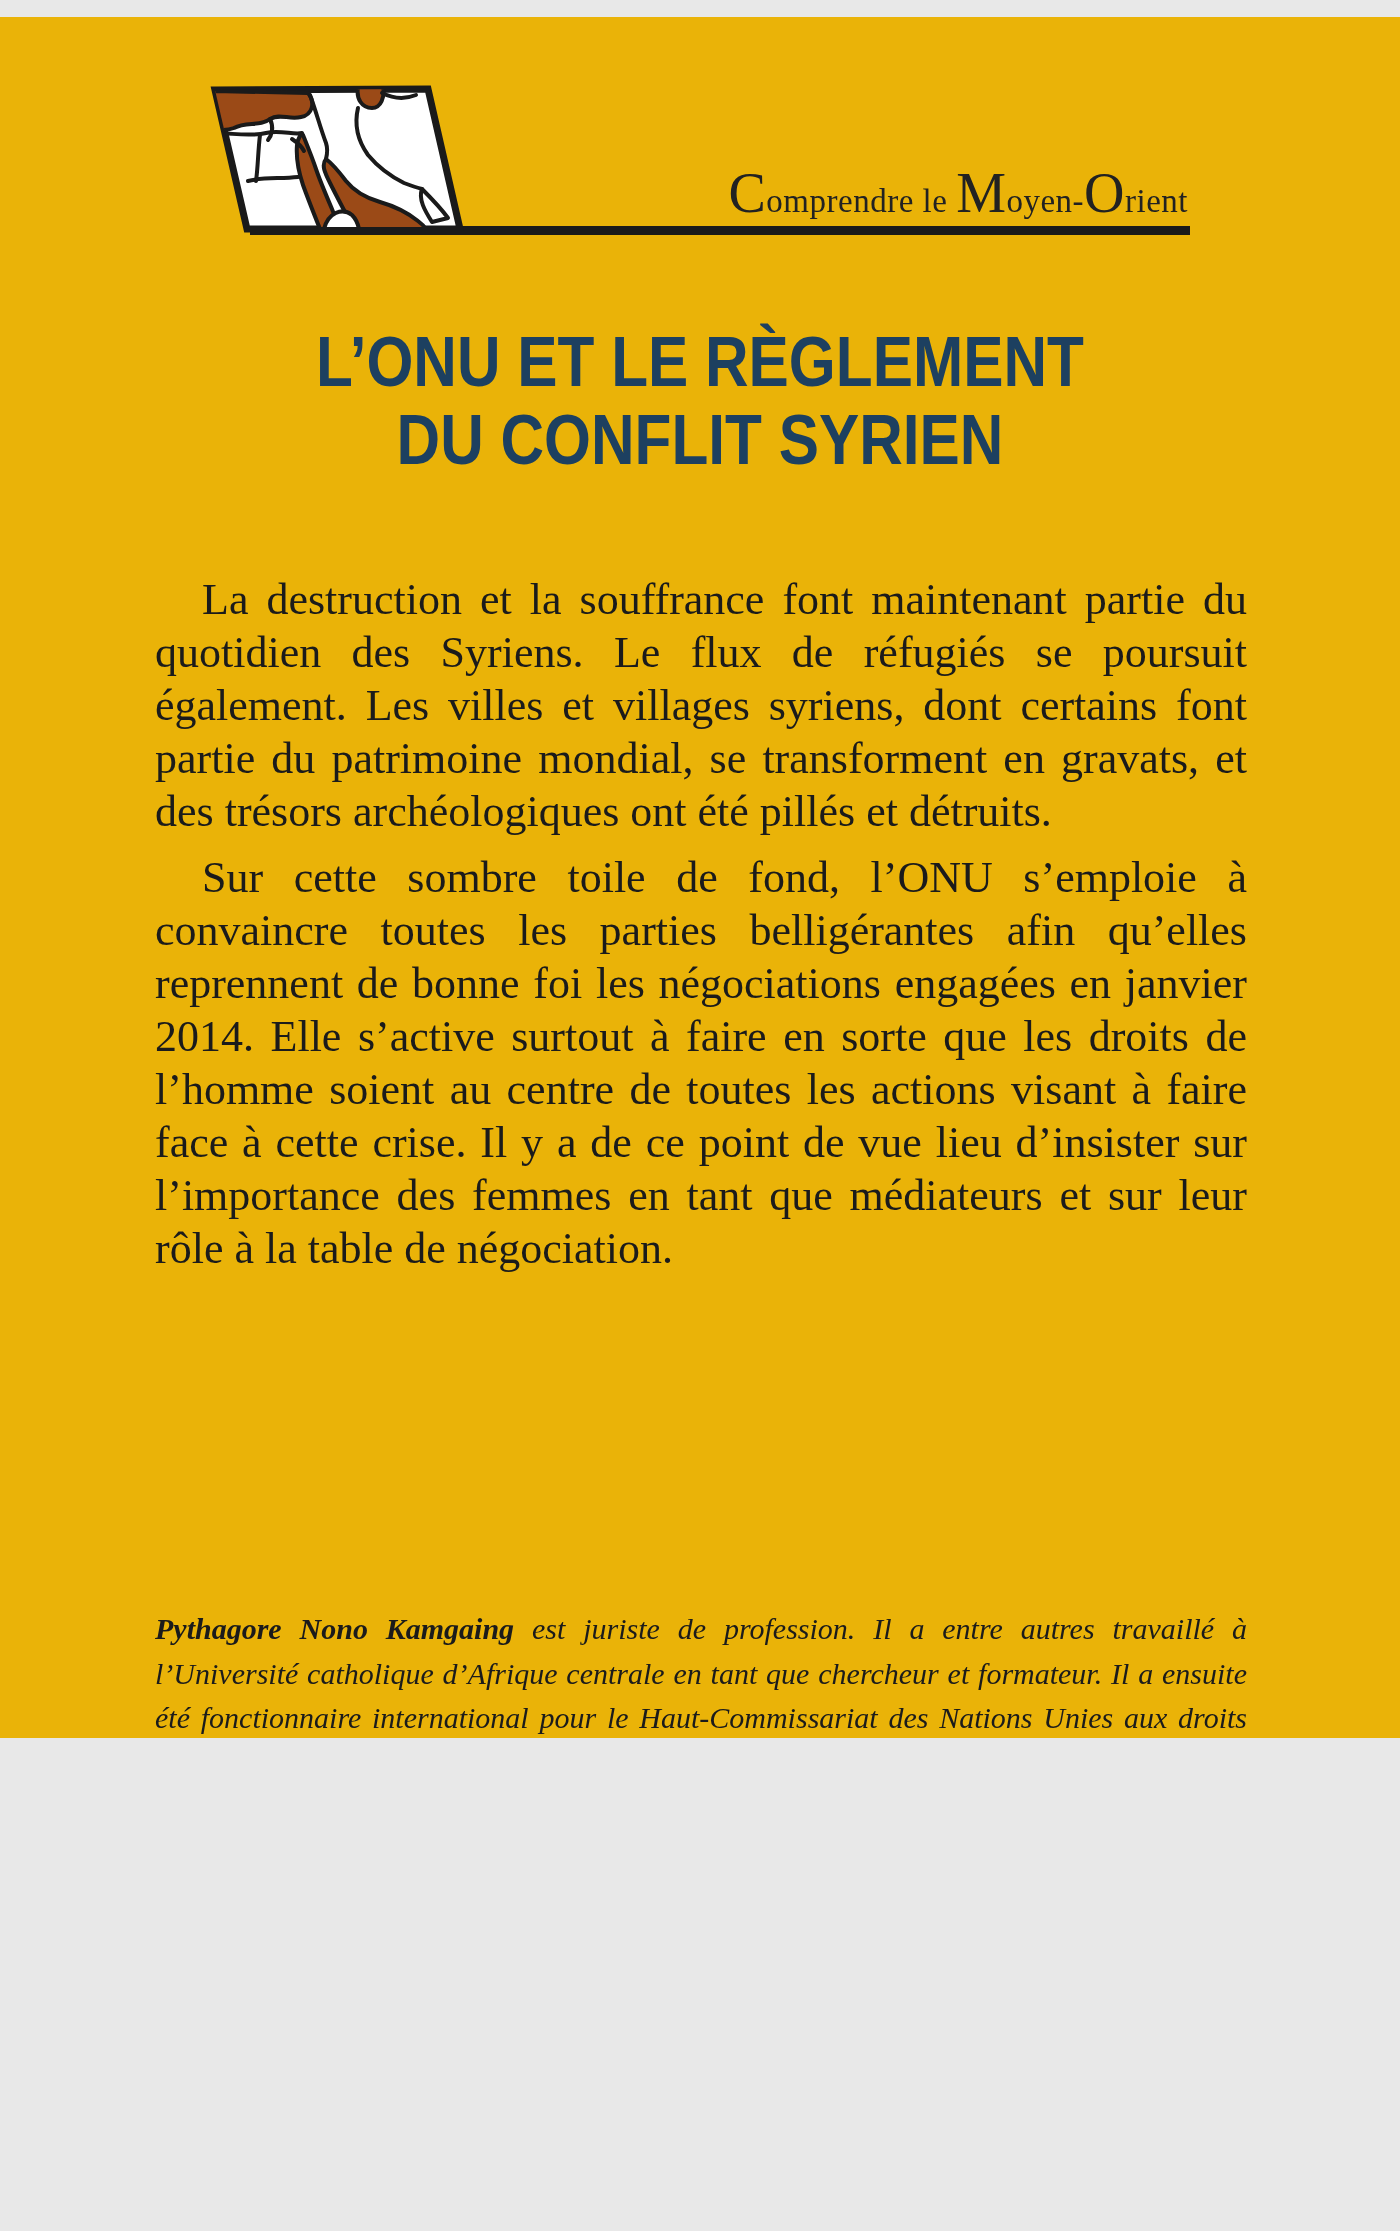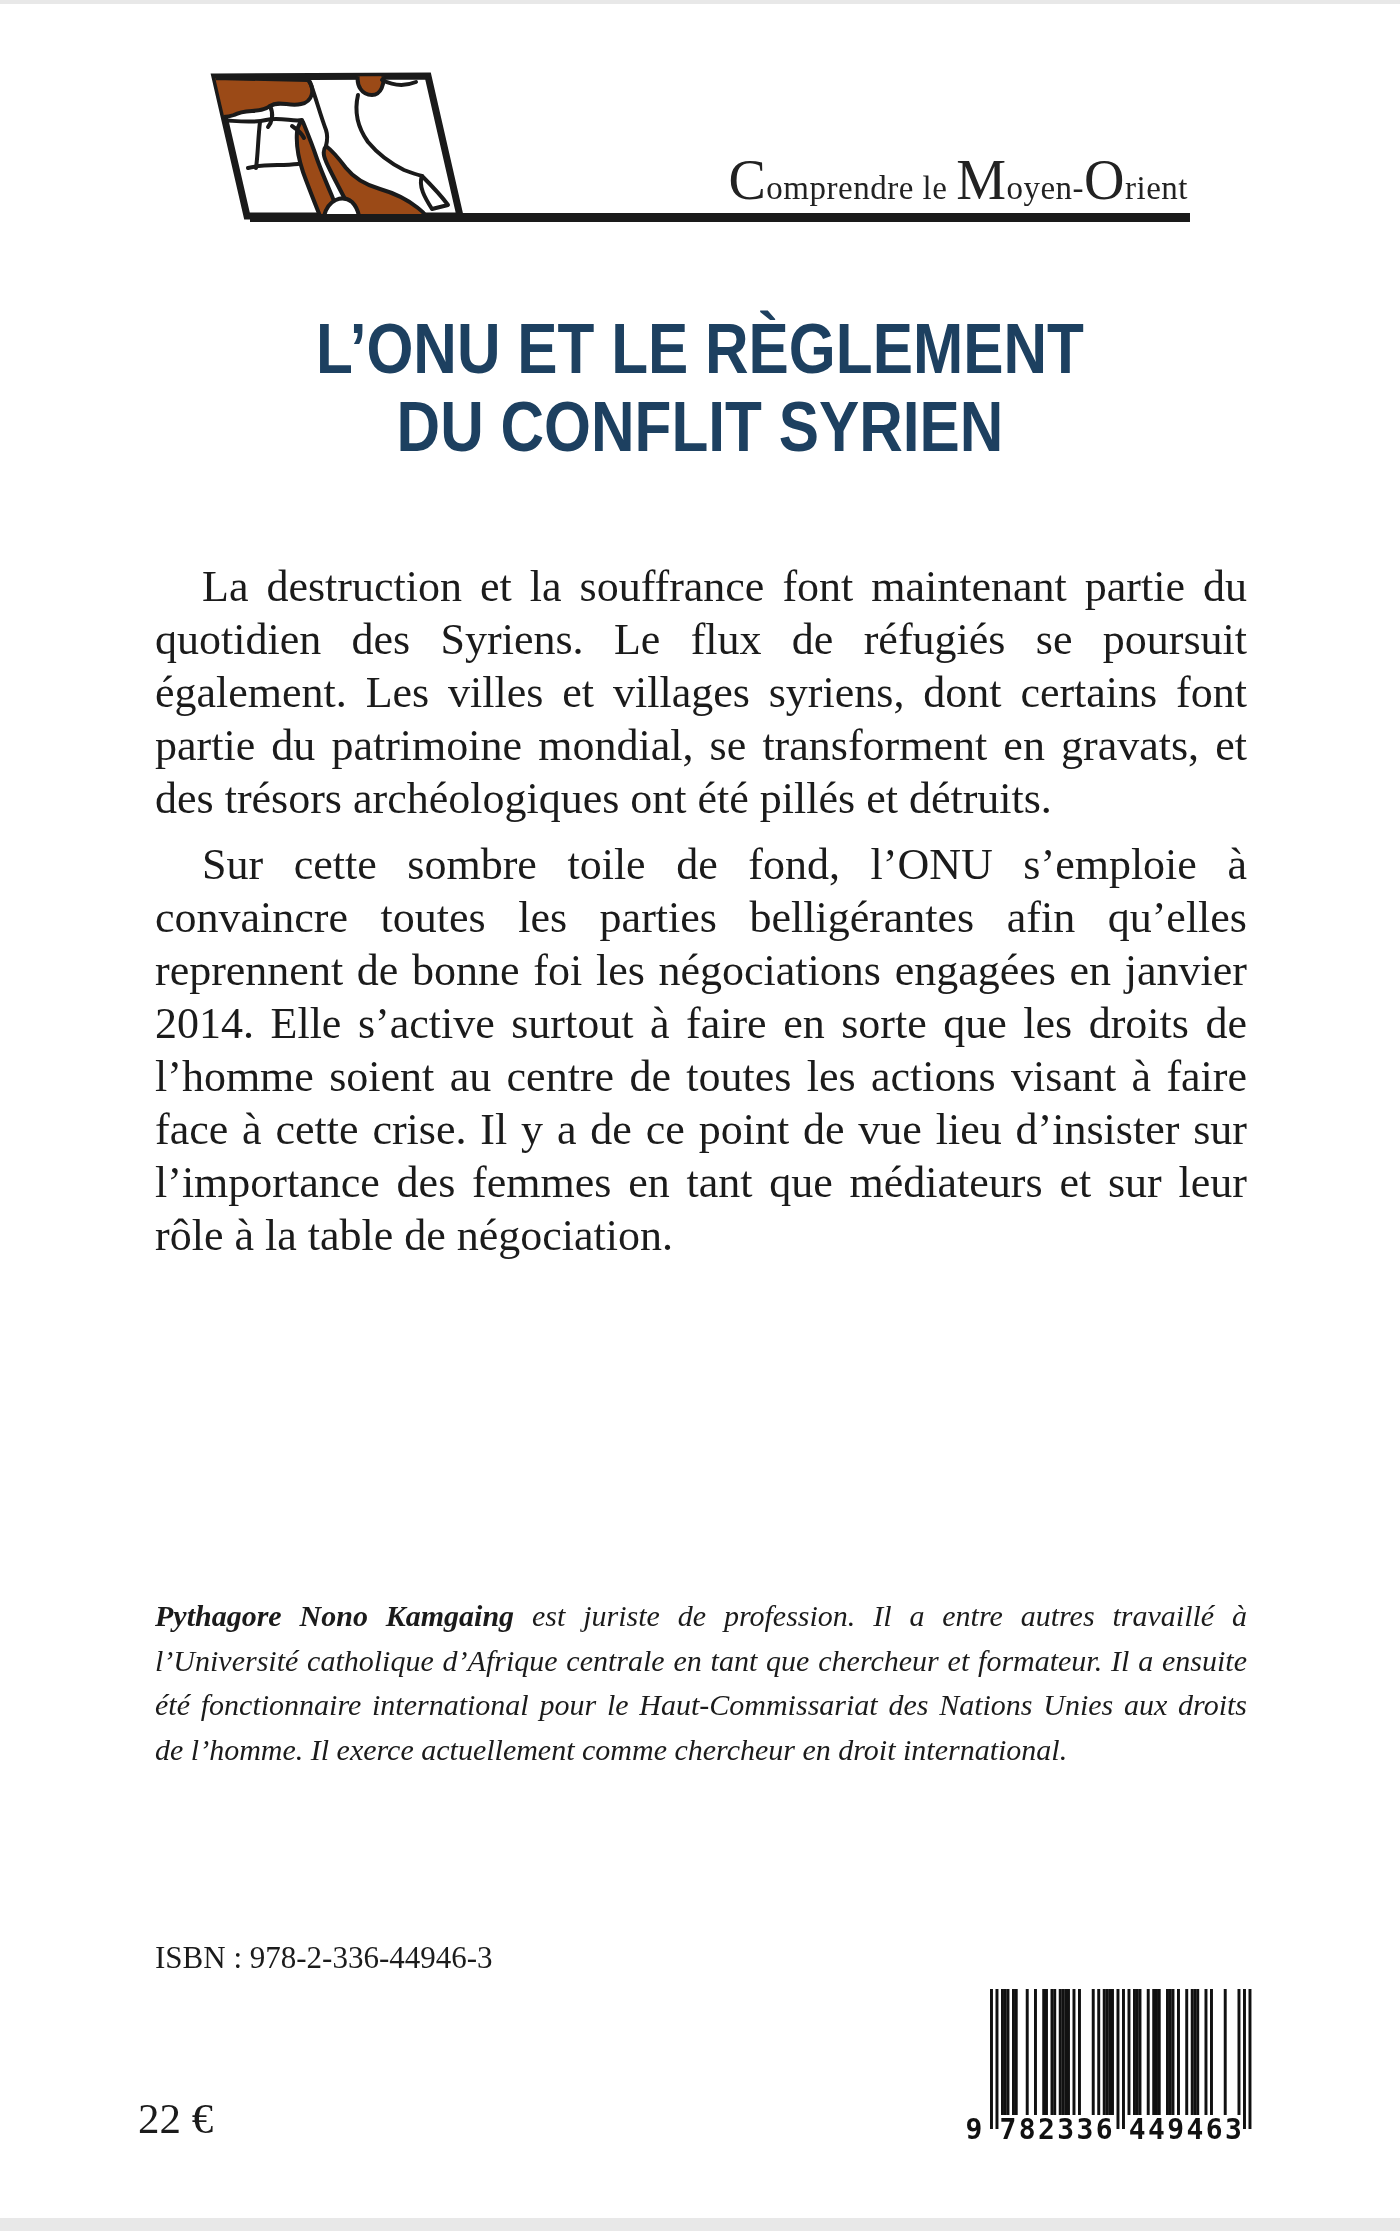--- a/index.html
+++ b/index.html
@@ -1,18 +1,18 @@
 <!DOCTYPE html>
 <html><head>
 <meta charset="utf-8">
 <style>
   html,body{margin:0;padding:0;background:#e8e8e8;}
   .page{
-    position:relative;width:1400px;height:2214px;margin:4px auto;
-    background:#ffffff;overflow:hidden;
+    position:relative;width:1400px;height:1721px;margin:17px auto;
+    background:#eab308;overflow:hidden;
     font-family:"Liberation Serif",serif;color:#1b1b1b;
   }
   
   .logo{position:absolute;left:206px;top:66px;width:258px;height:152px;z-index:2;}
   .header-rule{position:absolute;left:250px;top:209px;width:940px;height:9px;background:#1a1a1a;z-index:1;}
   .collection{
     position:absolute;top:146px;right:212px;z-index:1;
     font-size:33px;line-height:60px;color:#222;white-space:nowrap;letter-spacing:.5px;
   }
   .collection .cap{font-size:56px;}

